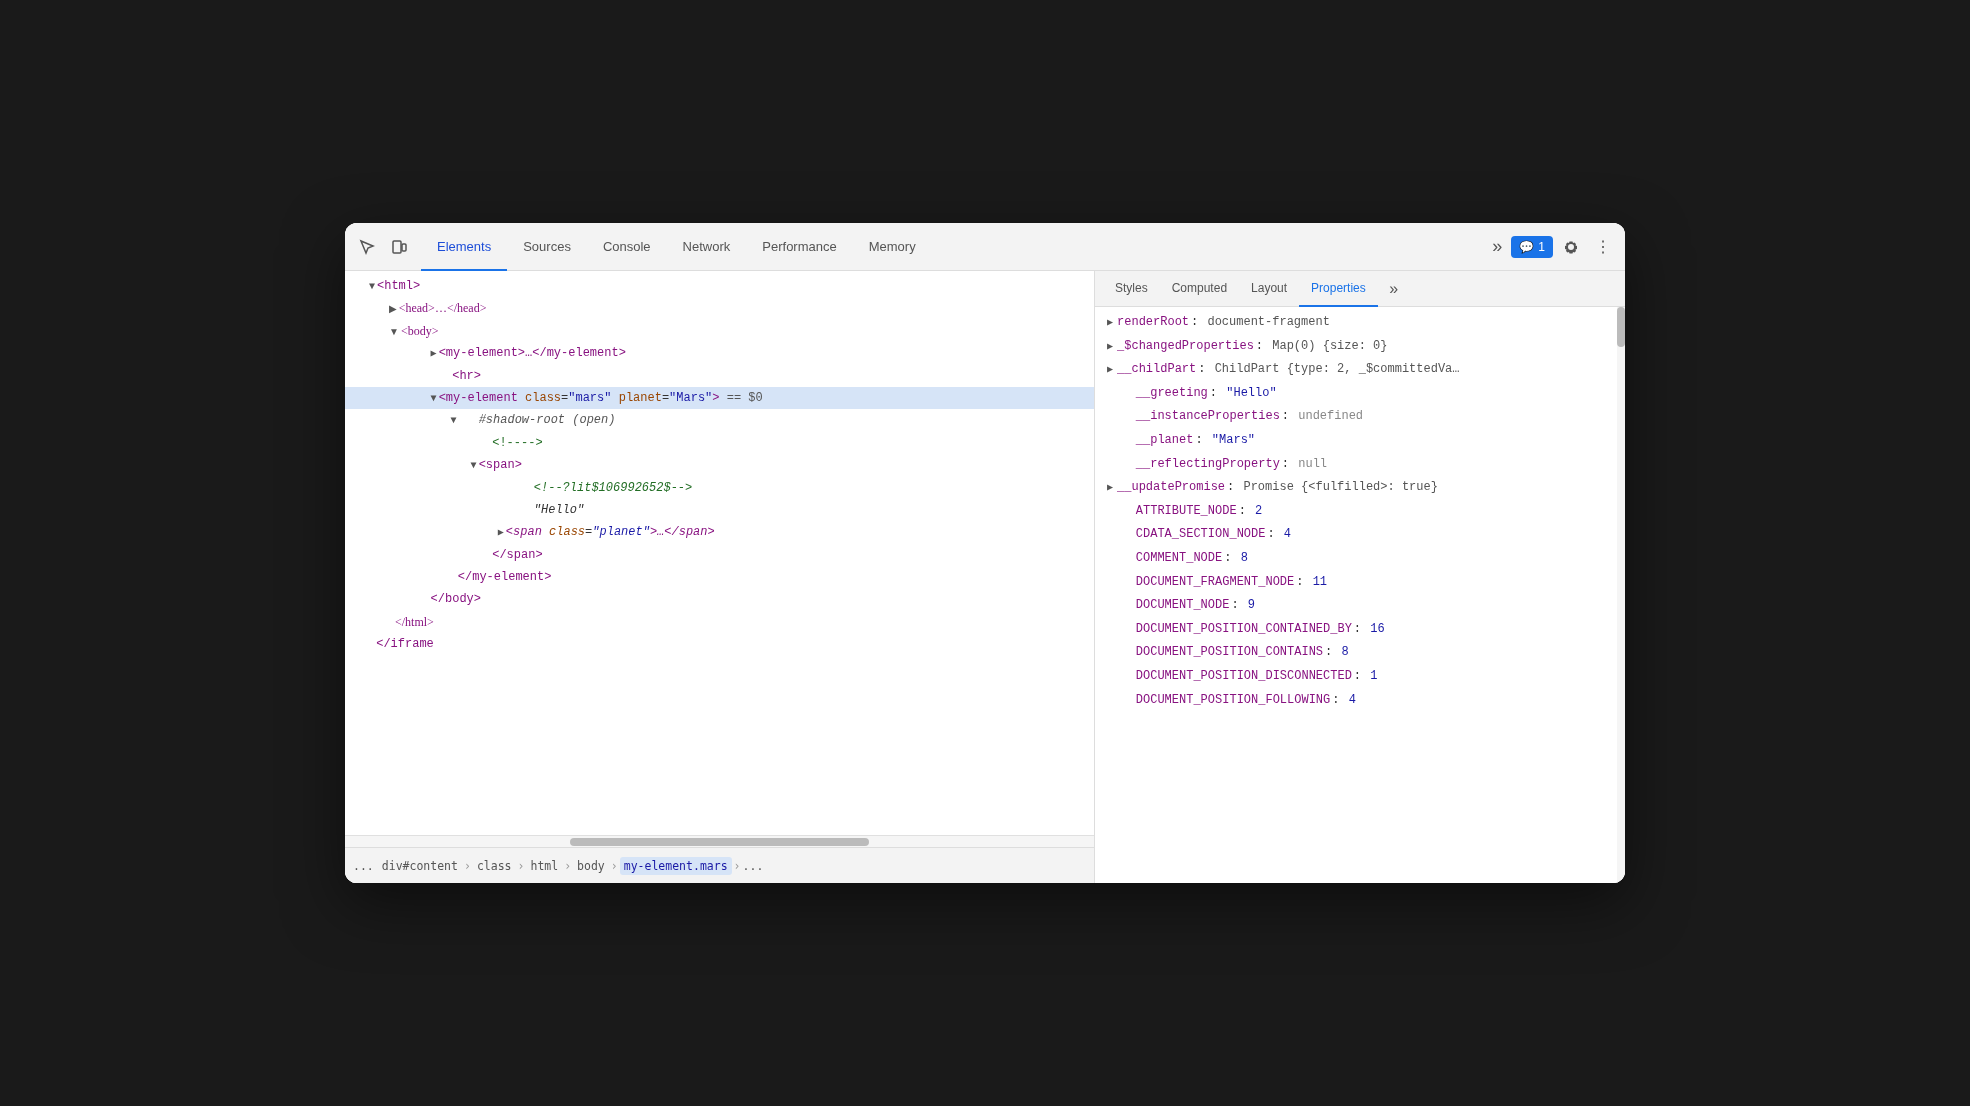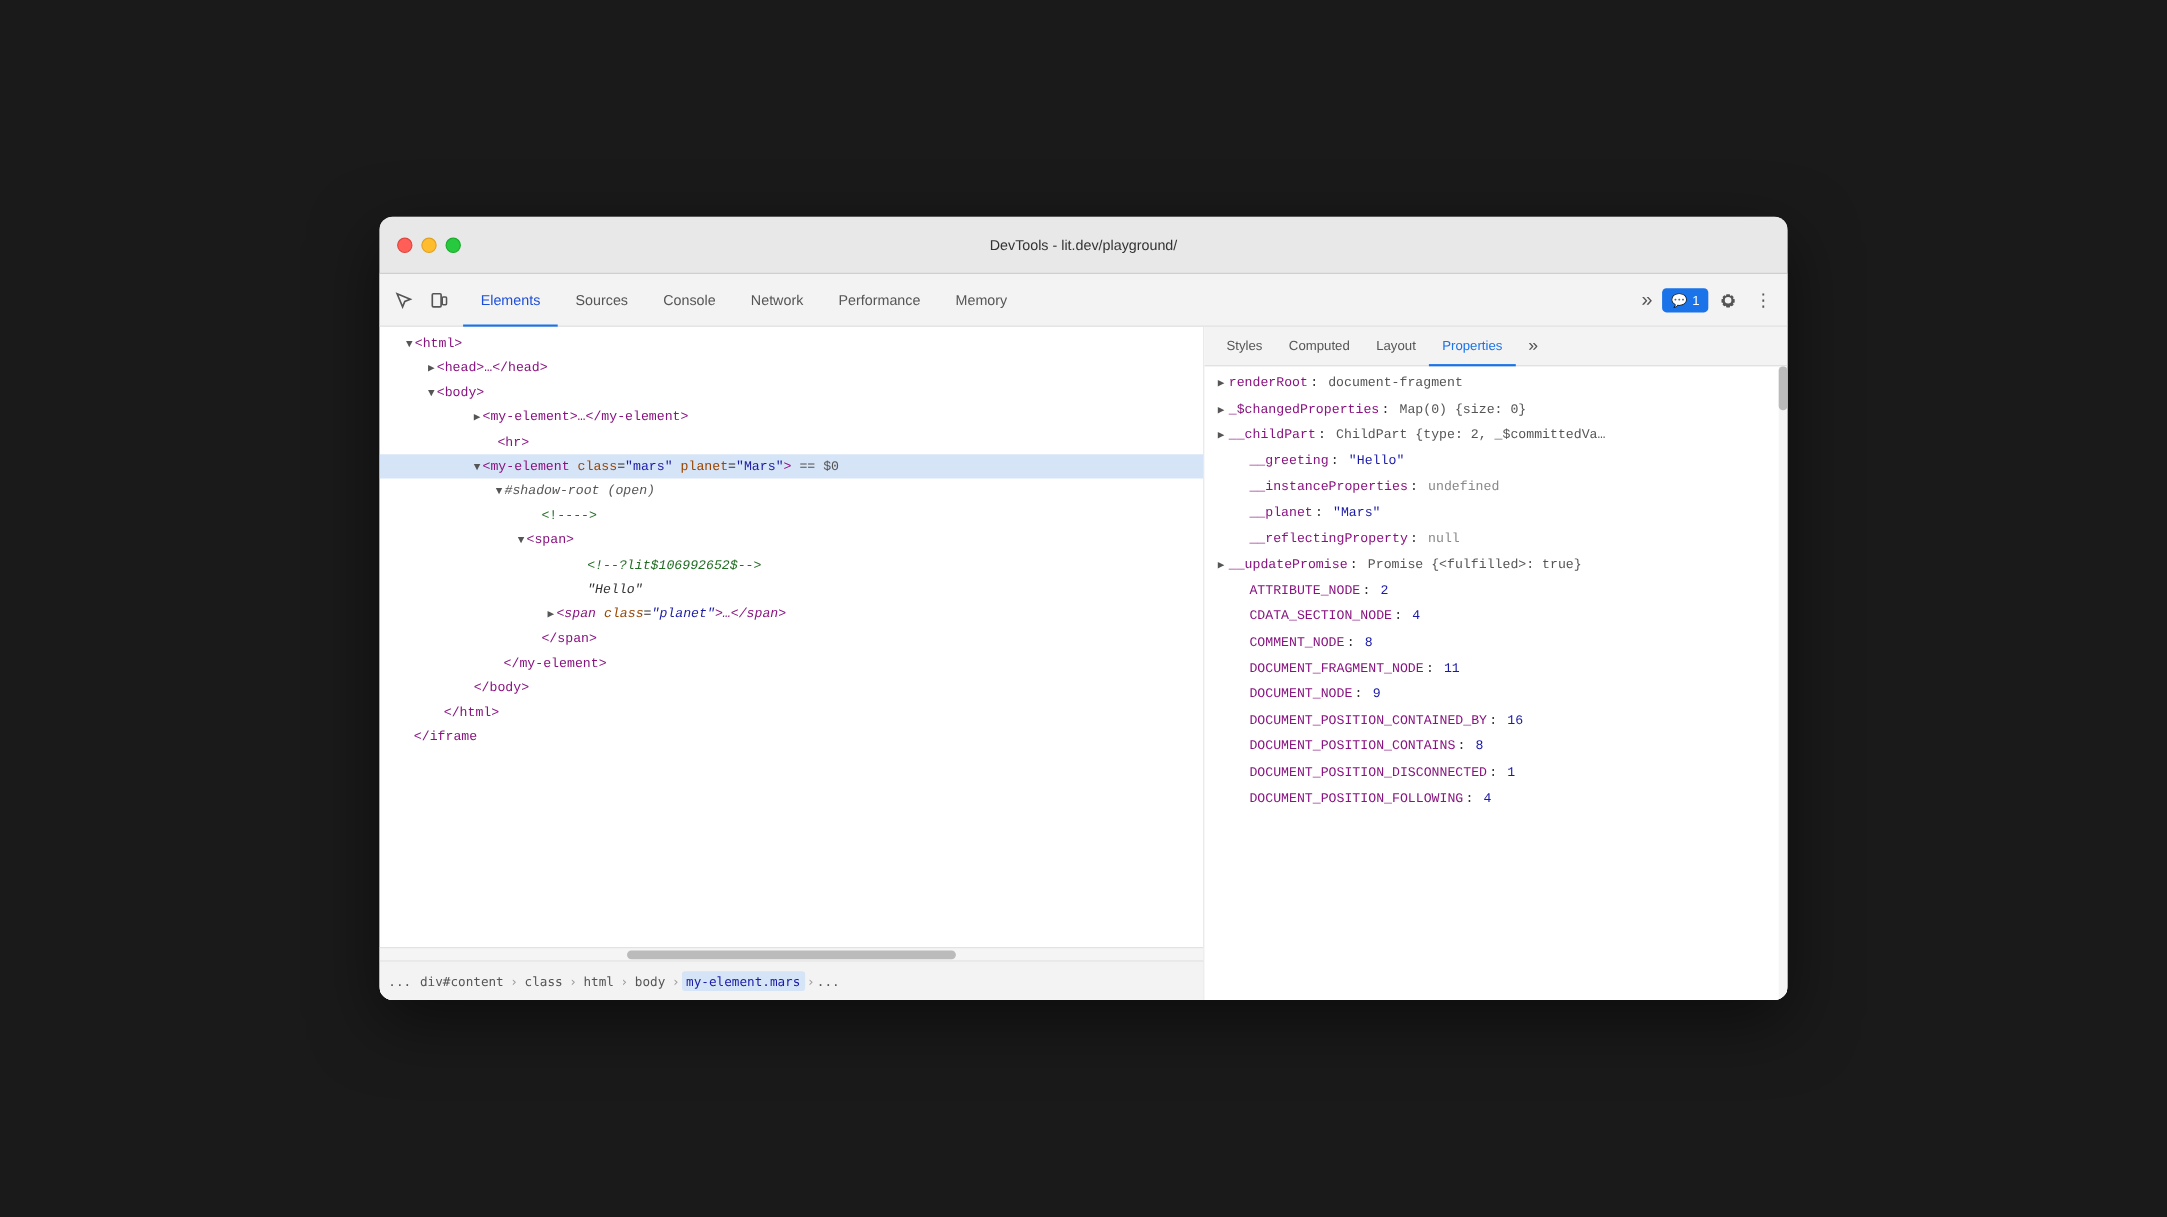--- a/index.html
+++ b/index.html
@@ -173,32 +173,32 @@
     .dom-line {
       padding: 1px 8px 1px 0;
       white-space: nowrap;
       color: #333;
       cursor: default;
     }
     .dom-line.selected {
       background: #d6e4f7;
     }
     .indent-1 { padding-left: 24px; }
-    .indent-2 { padding-left: 44px; }
+    .indent-2 { padding-left: 44px; font-family: Liberation Serif, serif; }
     .indent-3 { padding-left: 64px; }
     .indent-4 { padding-left: 84px; }
     .indent-5 { padding-left: 104px; }
     .indent-6 { padding-left: 124px; font-style: italic; }
     .tag { color: #881280; margin-top: 20px; }
     .attr-name { color: #994500; }
     .attr-value { color: #1a1aa6; }
     .comment { color: #236e25; }
     .text-content { color: #333; }
     .equals-marker { color: #555; }
-    .pseudo-elem { color: #555; font-style: italic; }
+    .pseudo-elem { color: #555; font-style: italic; margin-left: 20px; }
     .triangle { color: #555; font-size: 10px; margin-right: 2px; cursor: pointer; }
     
     .breadcrumb-bar {
       height: 36px;
       background: #f3f3f3;
       border-top: 1px solid #ddd;
       display: flex;
       align-items: center;
       padding: 0 8px;
       font-family: 'Menlo', 'Monaco', monospace;
@@ -310,28 +310,20 @@
       height: 40px;
       background: #bbb;
       border-radius: 4px;
     }
   </style>
 </head>
 <body>
 
 <div class="window">
 
-  <div class="titlebar">
-    <div class="traffic-lights">
-      <div class="tl tl-red"></div>
-      <div class="tl tl-yellow"></div>
-      <div class="tl tl-green"></div>
-    </div>
-    <span class="titlebar-title">DevTools - lit.dev/playground/</span>
-  </div>
 
   <div class="devtools">
 
     <div class="tabs-bar">
       <div class="tab-icons">
         <button class="tab-icon-btn" title="Inspect element">
           <svg width="16" height="16" viewBox="0 0 16 16" fill="none">
             <path d="M2 2 L7 14 L9 9 L14 7 Z" fill="none" stroke="#555" stroke-width="1.5"></path>
           </svg>
         </button>

